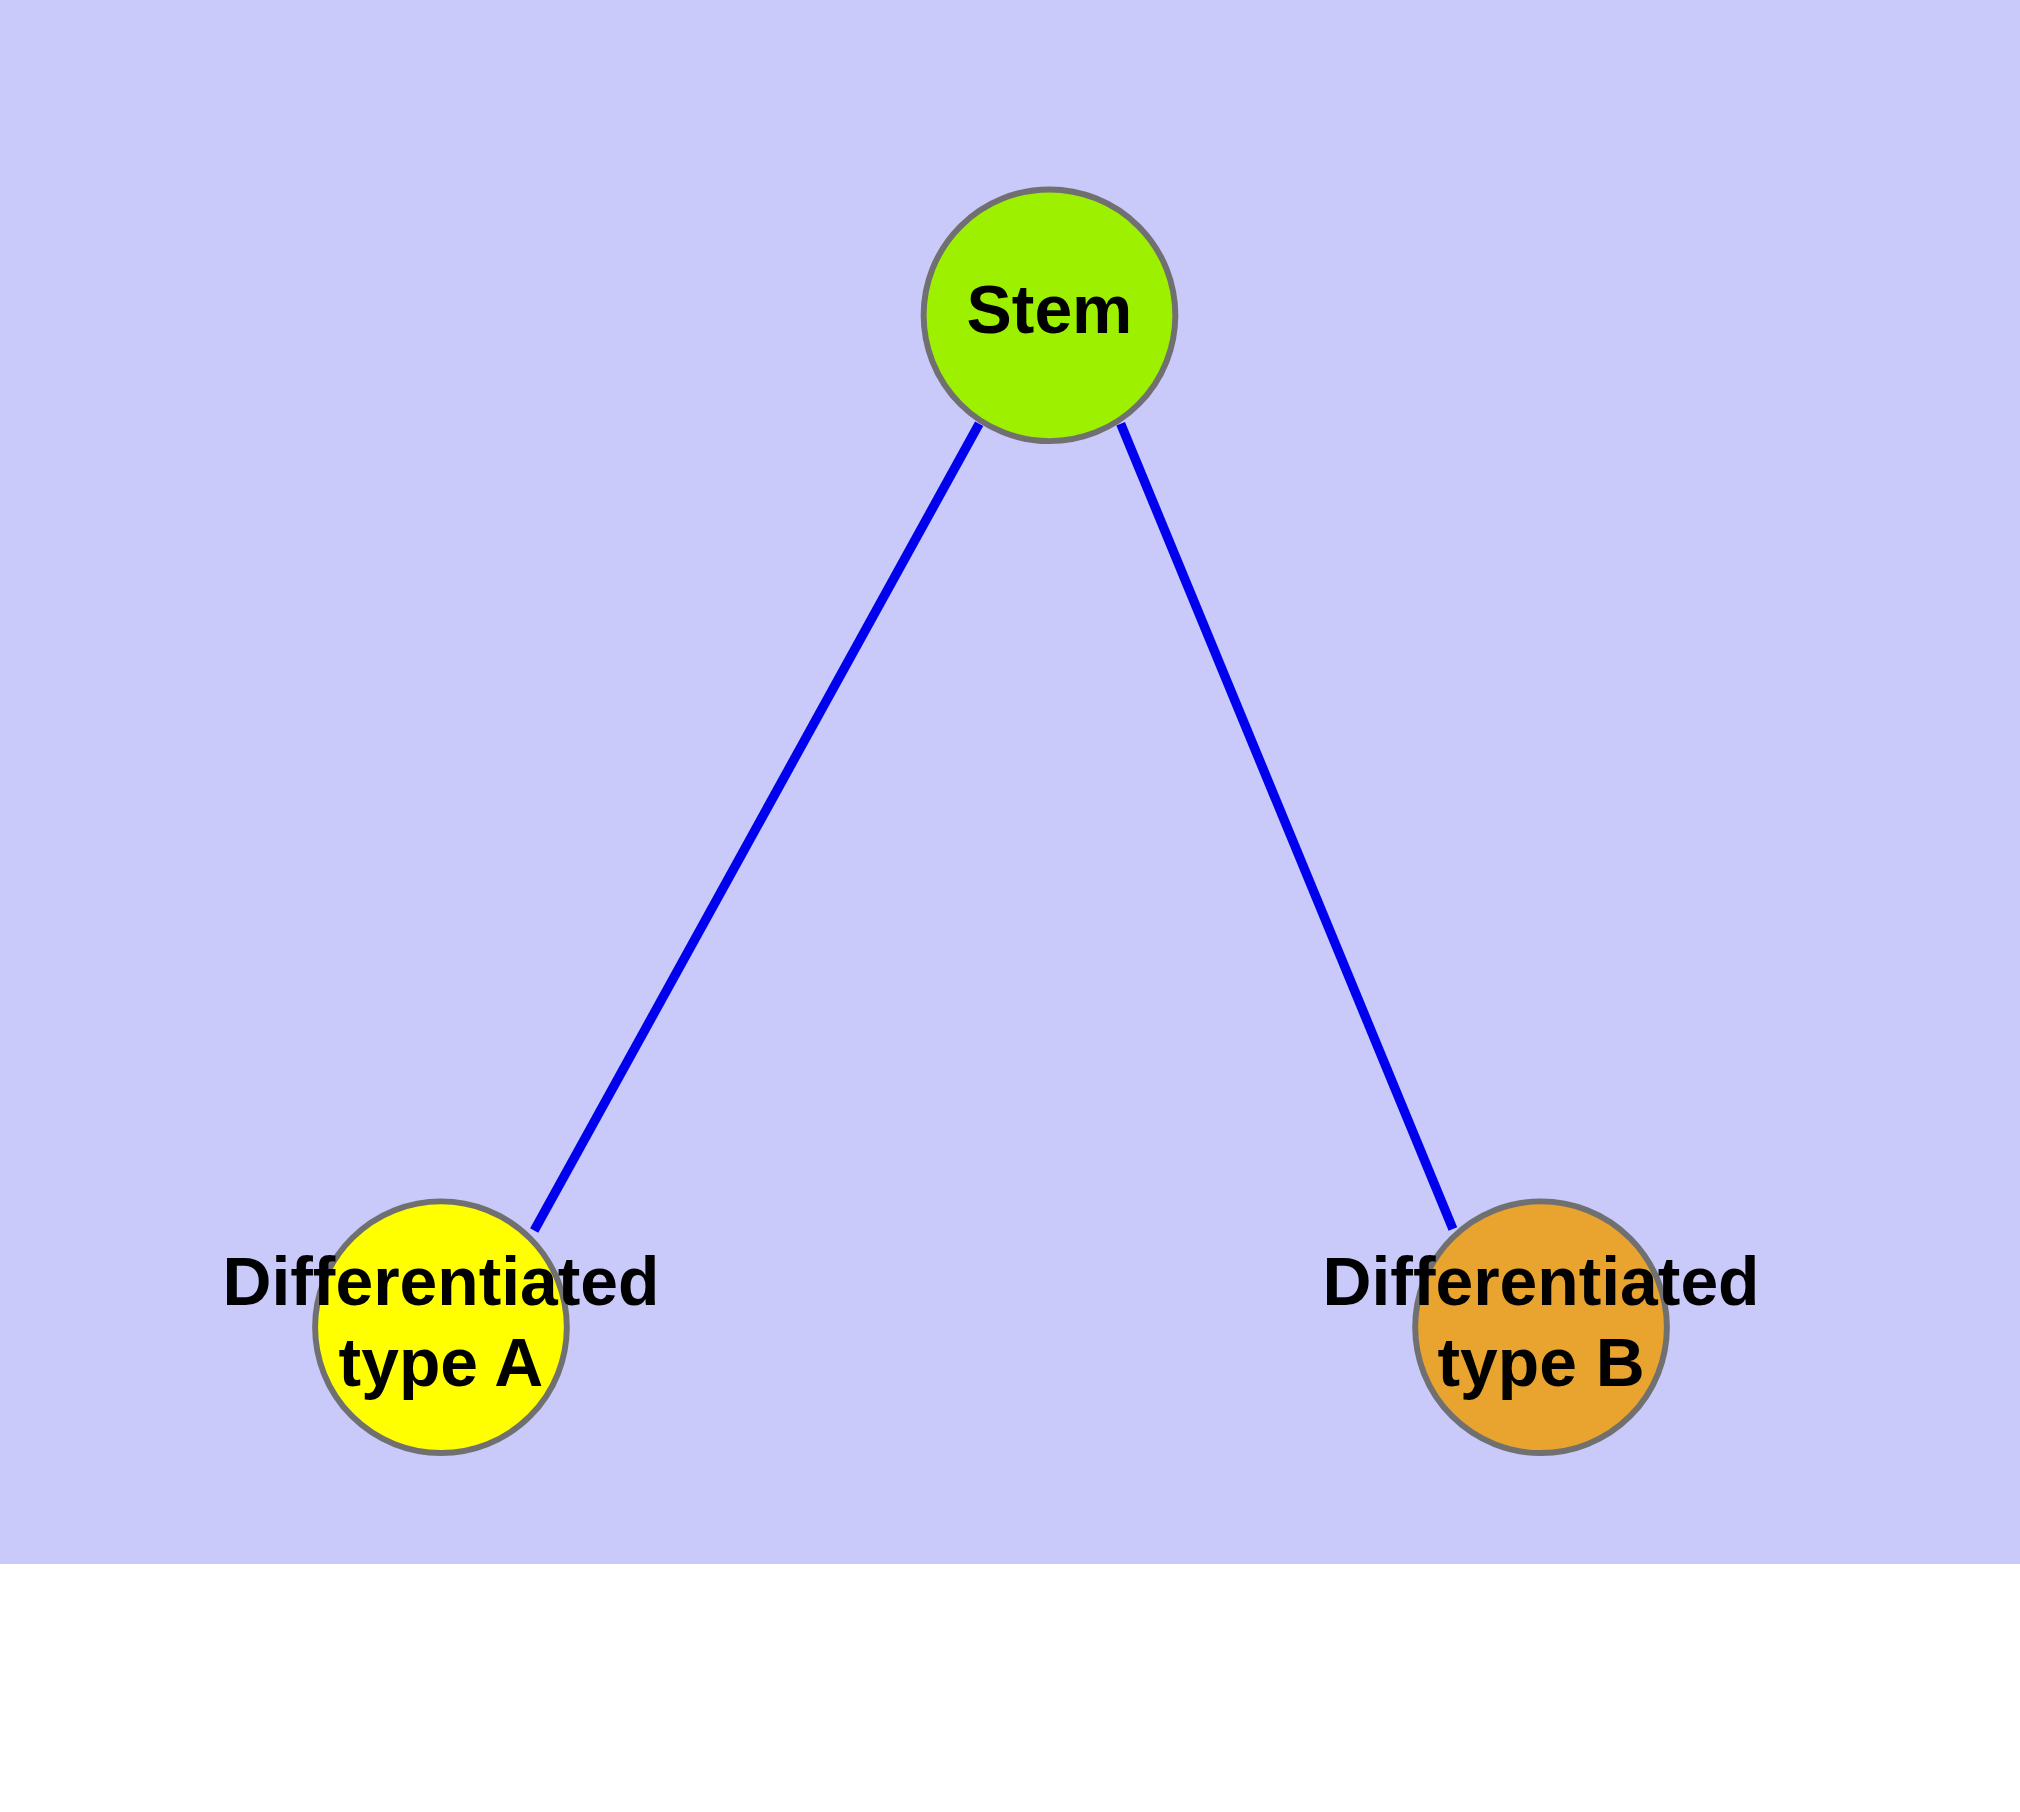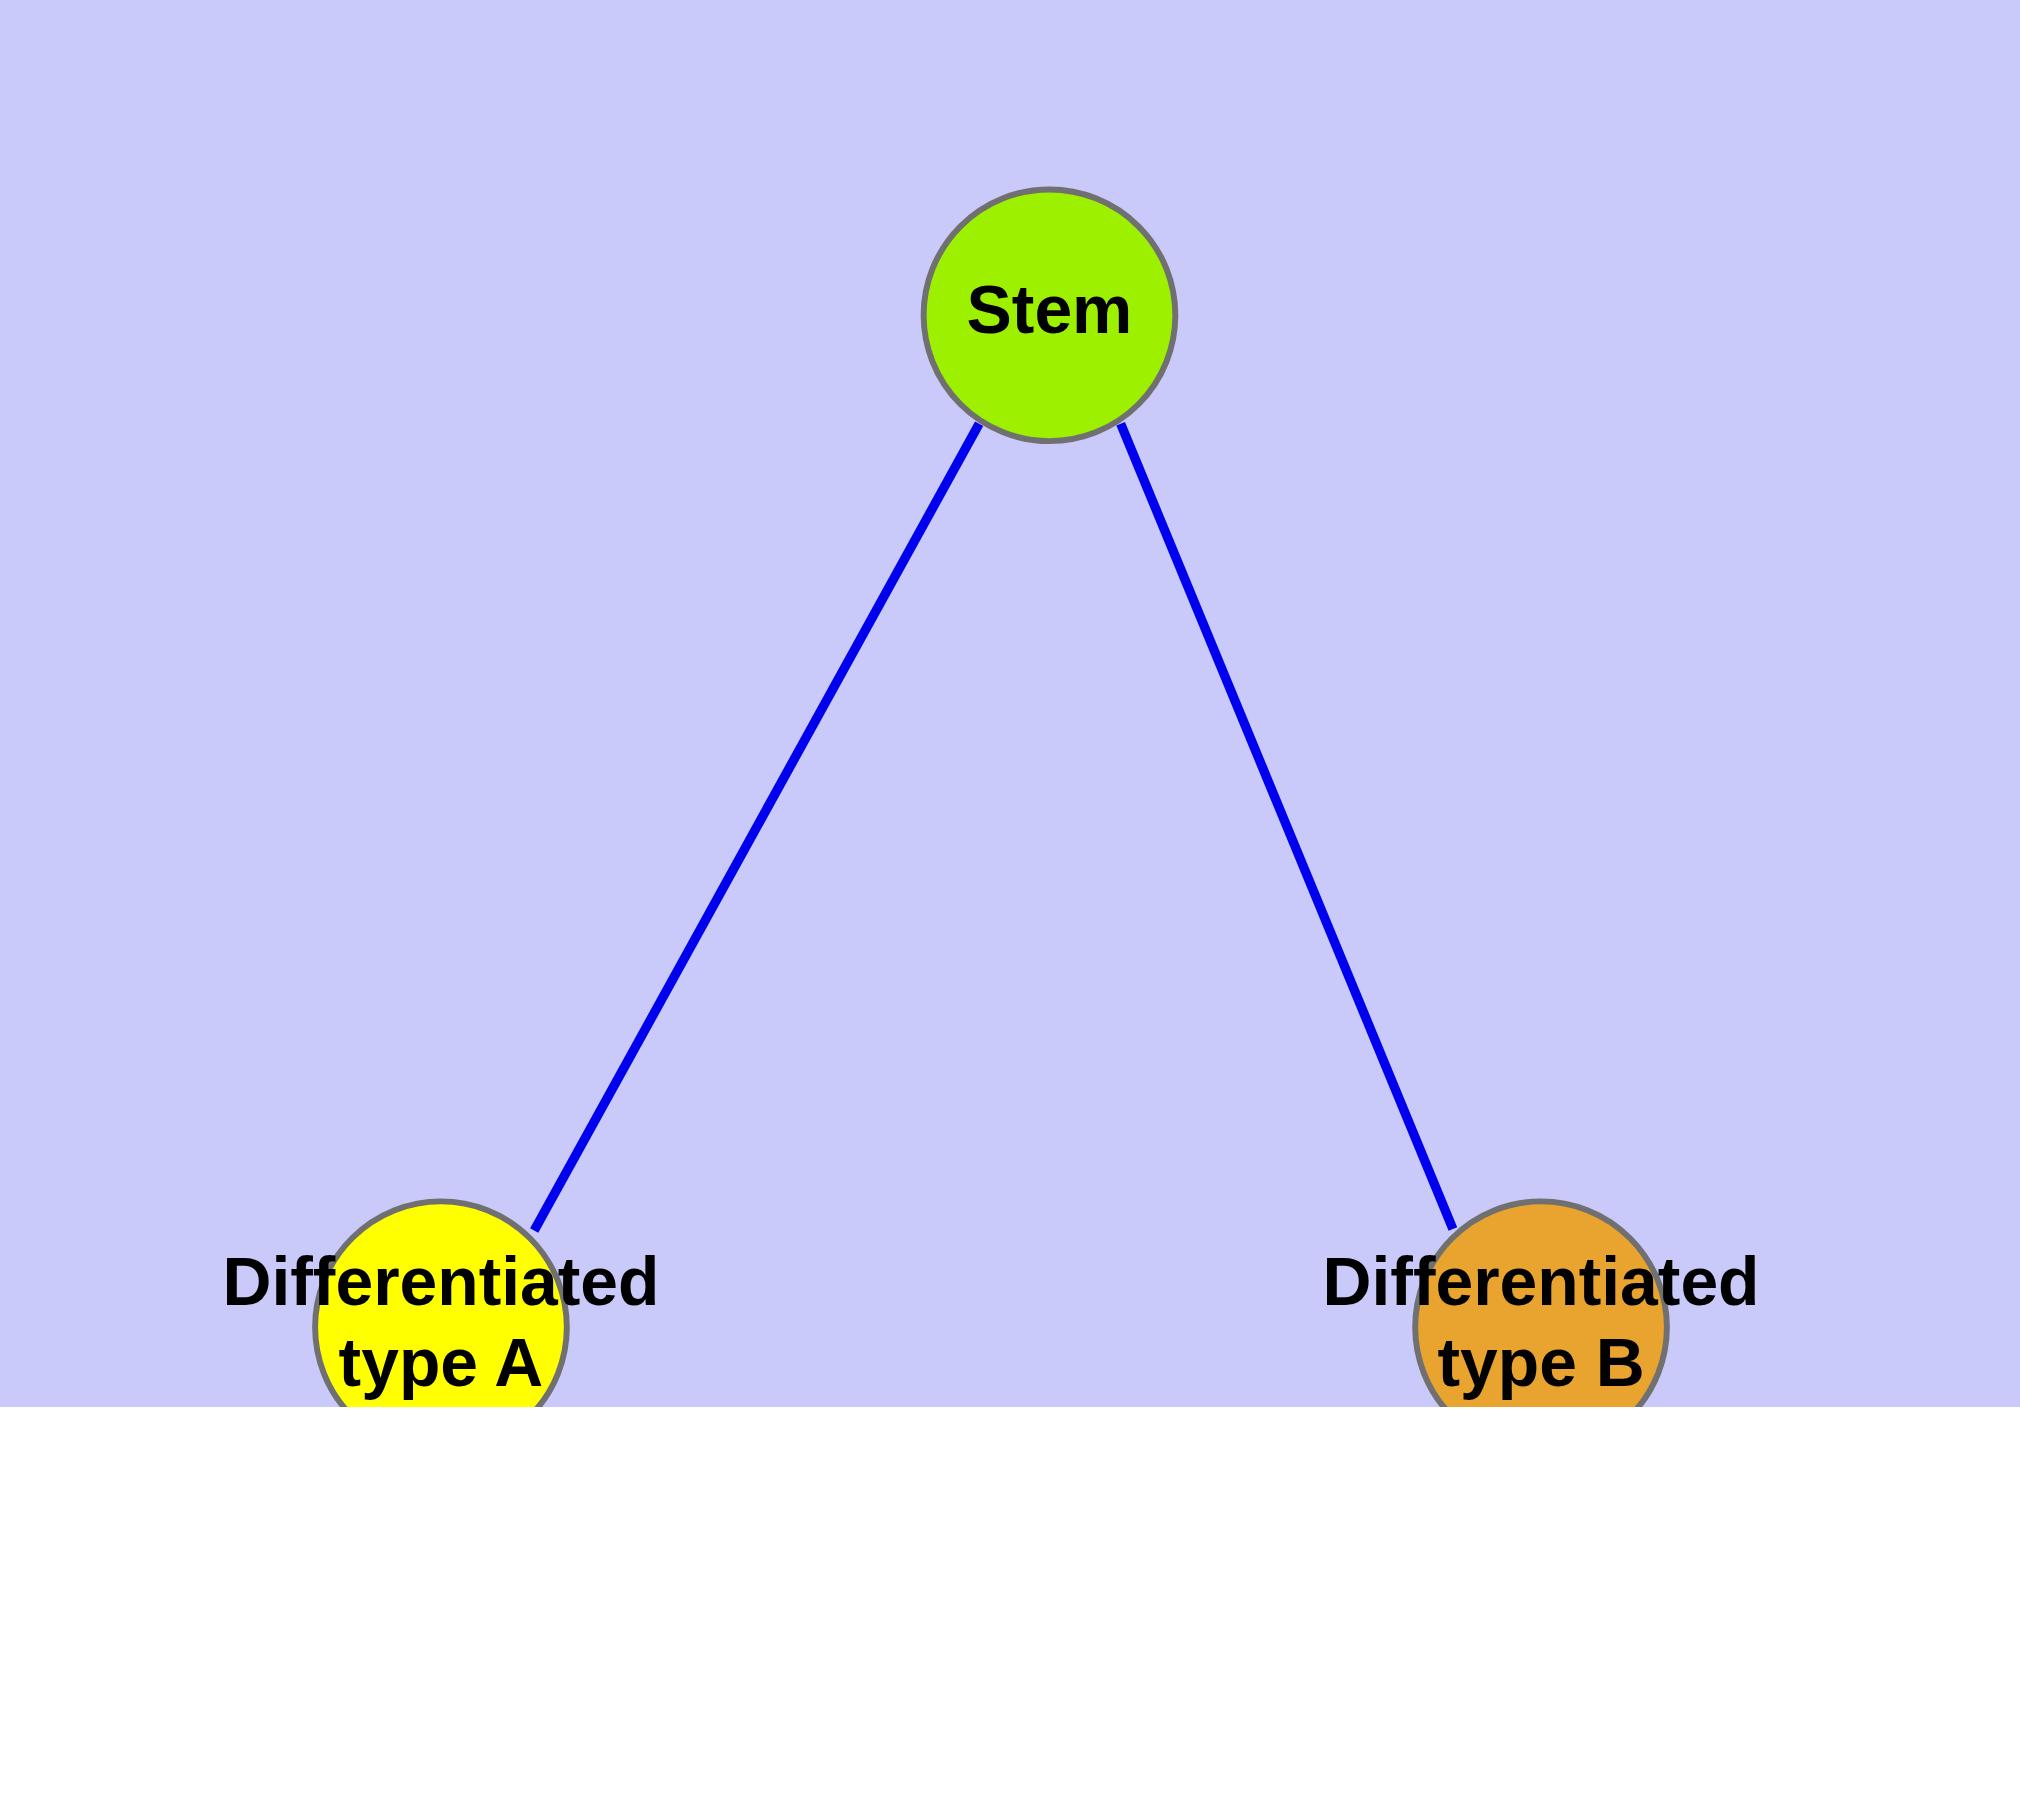--- a/index.html
+++ b/index.html
@@ -38,21 +38,21 @@
   }
   .graph-edge {
     stroke: #0000ee;
     stroke-linecap: butt;
     fill: none;
   }
 </style>
 </head>
 <body>
 
-<div id="canvas" style="background: rgb(201, 201, 250); width: 2021px; height: 1407px;">
+<div id="canvas" style="background: rgb(201, 201, 250); width: 2021px; height: 1564px;">
   <svg id="graph-svg" viewBox="0 0 2384 2138" xmlns="http://www.w3.org/2000/svg">
 
     <g>
       <line class="graph-edge" x1="1155" y1="500" x2="630" y2="1452" stroke="#0000ee" stroke-width="11"></line>
       <line class="graph-edge" x1="1322" y1="500" x2="1714" y2="1450" stroke="#0000ee" stroke-width="11"></line>
     </g>
 
     <g>
 
       <g>

